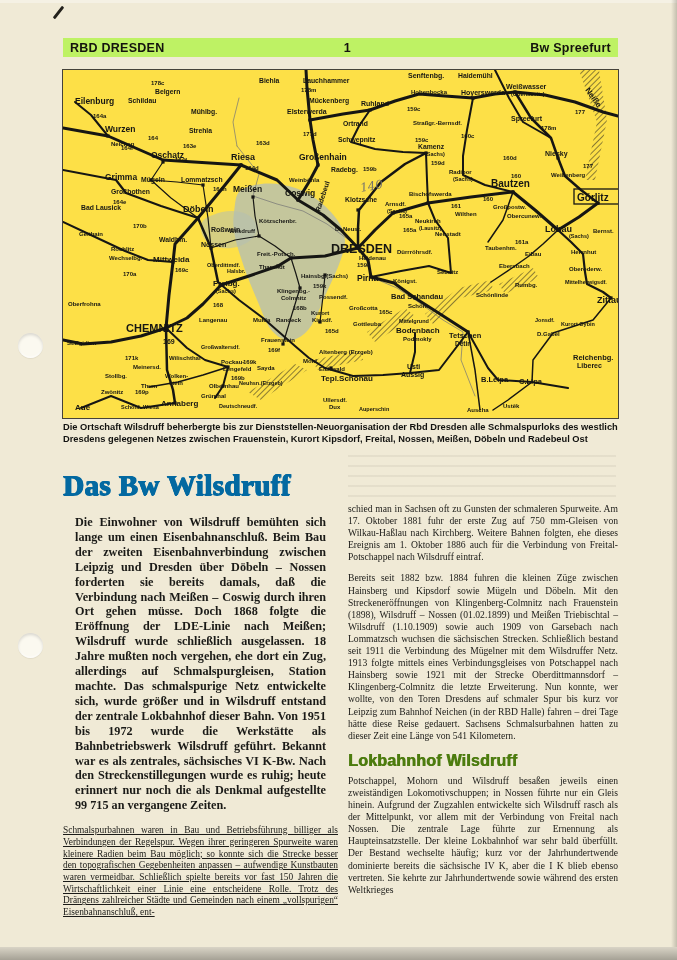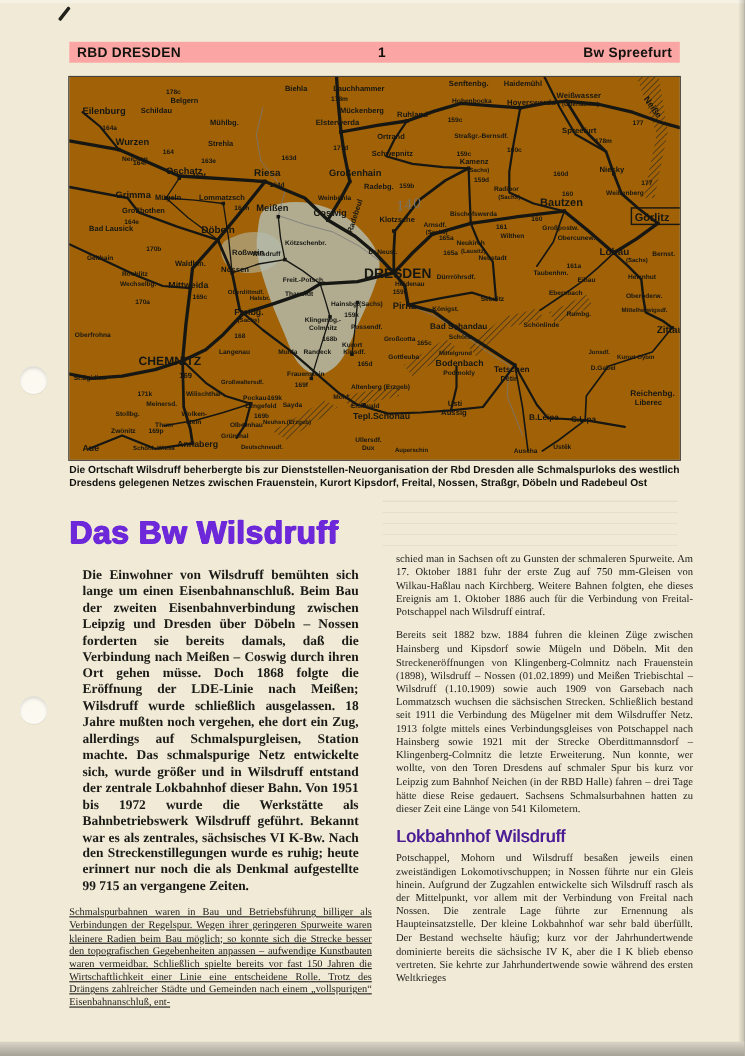--- a/index.html
+++ b/index.html
@@ -7,38 +7,38 @@
         font-family:"Liberation Serif",serif;color:#1a1a17;}
   .edge-bottom{position:absolute;left:0;bottom:0;width:677px;height:13px;
         background:linear-gradient(180deg,#d9d4c6,#a5a195);}
   .edge-right{position:absolute;right:0;top:0;width:6px;height:100%;
         background:linear-gradient(90deg,rgba(0,0,0,0),rgba(80,78,70,0.28));}
   .edge-top{position:absolute;left:0;top:0;width:100%;height:3px;background:rgba(255,255,255,0.35);}
   .hole{position:absolute;left:18px;width:25px;height:25px;border-radius:50%;background:#fbf9f0;
         box-shadow:inset 0 2px 3px rgba(0,0,0,0.13), inset 0 -1px 2px rgba(255,255,255,0.85), 0 1px 1px rgba(0,0,0,0.06);}
   .hole-1{top:333px;} .hole-2{top:633px;}
   .pen-mark{position:absolute;left:57px;top:5px;width:3px;height:15px;background:#23211c;transform:rotate(38deg);border-radius:1px;}
-  .header-bar{position:absolute;left:63px;top:38px;width:555px;height:19px;background:#fca5a5;
+  .header-bar{position:absolute;left:63px;top:38px;width:555px;height:19px;background:#bef264;
         display:flex;align-items:center;justify-content:space-between;padding:0 7px;box-sizing:border-box;
         font-family:"Liberation Sans",sans-serif;font-size:12.5px;font-weight:bold;letter-spacing:0.25px;color:#13130e;}
-  .map-figure{position:absolute;left:63px;top:70px;width:555px;height:348px;background:#a16207;
+  .map-figure{position:absolute;left:63px;top:70px;width:555px;height:348px;background:#fde047;
         outline:1px solid #45423a;}
   .map-figure svg{display:block;width:555px;height:348px;}
   .caption{position:absolute;left:63px;top:421px;width:555px;
         font-family:"Liberation Sans",sans-serif;font-weight:bold;font-size:9.3px;line-height:1.32;color:#121210;}
-  .title{position:absolute;left:63px;top:450px;font-family:Liberation Sans, sans-serif;font-weight:bold;
-        font-size:29px;letter-spacing:0.4px;color:#6d28d9;
+  .title{position:absolute;left:63px;top:450px;font-family:Liberation Serif, serif;font-weight:bold;
+        font-size:29px;letter-spacing:0.4px;color:#0369a1;
         text-shadow:0.9px 0 0 currentColor,0 0.5px 0 currentColor,-0.4px 0 0 currentColor;}
   .col-left{position:absolute;left:63px;top:503px;width:275px;}
   .lead{font-weight:bold;font-size:12.2px;line-height:14.9px;text-align:justify;margin:12px;}
   .small{margin:8px 0 0 0;font-size:9.4px;line-height:11.7px;text-align:justify;text-decoration:underline;}
-  .col-right{position:absolute;left:360px;top:503px;width:270px;font-size:9.6px;line-height:12.1px;text-align:justify;}
+  .col-right{position:absolute;left:348px;top:503px;width:270px;font-size:9.6px;line-height:12.1px;text-align:justify;}
   .col-right p{margin:0 0 9px 0;}
-  .subhead{font-family:"Liberation Sans",sans-serif;font-weight:normal;font-size:16px;letter-spacing:0.2px;
-        text-shadow:0.7px 0 0 currentColor;margin:13px 0 8px 0;color:#4c1d95;}
+  .subhead{font-family:"Liberation Sans",sans-serif;font-weight:bold;font-size:16px;letter-spacing:0.2px;
+        text-shadow:0.7px 0 0 currentColor;margin:13px 0 8px 0;color:#4d7c0f;}
   .bleed{position:absolute;left:348px;top:455px;width:268px;height:44px;opacity:.45;
         background:repeating-linear-gradient(180deg,rgba(125,120,102,0.22) 0 1.6px,transparent 1.6px 10px);
         filter:blur(0.5px);}
 </style>
 </head>
 <body>
 
 <div class="page">
 
   <div class="pen-mark"></div>
@@ -346,21 +346,21 @@
           <text x="180" y="294" font-size="6" font-family="&quot;Liberation Sans&quot;,sans-serif" font-weight="bold" fill="#161613">169k</text>
           <text x="230" y="240" font-size="6" font-family="&quot;Liberation Sans&quot;,sans-serif" font-weight="bold" fill="#161613">168b</text>
           <text x="150" y="237" font-size="6" font-family="&quot;Liberation Sans&quot;,sans-serif" font-weight="bold" fill="#161613">168</text>
           <text x="168" y="310" font-size="6" font-family="&quot;Liberation Sans&quot;,sans-serif" font-weight="bold" fill="#161613">169b</text>
           <text x="72" y="324" font-size="6" font-family="&quot;Liberation Sans&quot;,sans-serif" font-weight="bold" fill="#161613">169p</text>
           <text x="298" y="122" font-size="12" font-family="&quot;DejaVu Serif&quot;,serif" font-weight="normal" fill="#77746a" font-style="italic" transform="rotate(-10 298 122)">140</text>
         </g>
     </svg>
   </div>
 
-  <div class="caption">Die Ortschaft Wilsdruff beherbergte bis zur Dienststellen-Neuorganisation der Rbd Dresden alle Schmalspurloks des westlich Dresdens gelegenen Netzes zwischen Frauenstein, Kurort Kipsdorf, Freital, Nossen, Straßgr, Döbeln und Radebeul Ost</div>
+  <div class="caption">Die Ortschaft Wilsdruff beherbergte bis zur Dienststellen-Neuorganisation der Rbd Dresden alle Schmalspurloks des westlich Dresdens gelegenen Netzes zwischen Frauenstein, Kurort Kipsdorf, Freital, Nossen, Meißen, Döbeln und Radebeul Ost</div>
 
   <div class="bleed"></div>
 
   <h1 class="title">Das Bw Wilsdruff</h1>
 
   <div class="col-left">
     <p class="lead">Die Einwohner von Wilsdruff bemühten sich lange um einen Eisenbahnanschluß. Beim Bau der zweiten Eisenbahnverbindung zwischen Leipzig und Dresden über Döbeln – Nossen forderten sie bereits damals, daß die Verbindung nach Meißen – Coswig durch ihren Ort gehen müsse. Doch 1868 folgte die Eröffnung der LDE-Linie nach Meißen; Wilsdruff wurde schließlich ausgelassen. 18 Jahre mußten noch vergehen, ehe dort ein Zug, allerdings auf Schmalspurgleisen, Station machte. Das schmalspurige Netz entwickelte sich, wurde größer und in Wilsdruff entstand der zentrale Lokbahnhof dieser Bahn. Von 1951 bis 1972 wurde die Werkstätte als Bahnbetriebswerk Wilsdruff geführt. Bekannt war es als zentrales, sächsisches VI K-Bw. Nach den Streckenstillegungen wurde es ruhig; heute erinnert nur noch die als Denkmal aufgestellte 99 715 an vergangene Zeiten.</p>
     <p class="small">Schmalspurbahnen waren in Bau und Betriebsführung billiger als Verbindungen der Regelspur. Wegen ihrer geringeren Spurweite waren kleinere Radien beim Bau möglich; so konnte sich die Strecke besser den topografischen Gegebenheiten anpassen – aufwendige Kunstbauten waren vermeidbar. Schließlich spielte bereits vor fast 150 Jahren die Wirtschaftlichkeit einer Linie eine entscheidene Rolle. Trotz des Drängens zahlreicher Städte und Gemeinden nach einem „vollspurigen“ Eisenbahnanschluß, ent-</p>
   </div>
 

